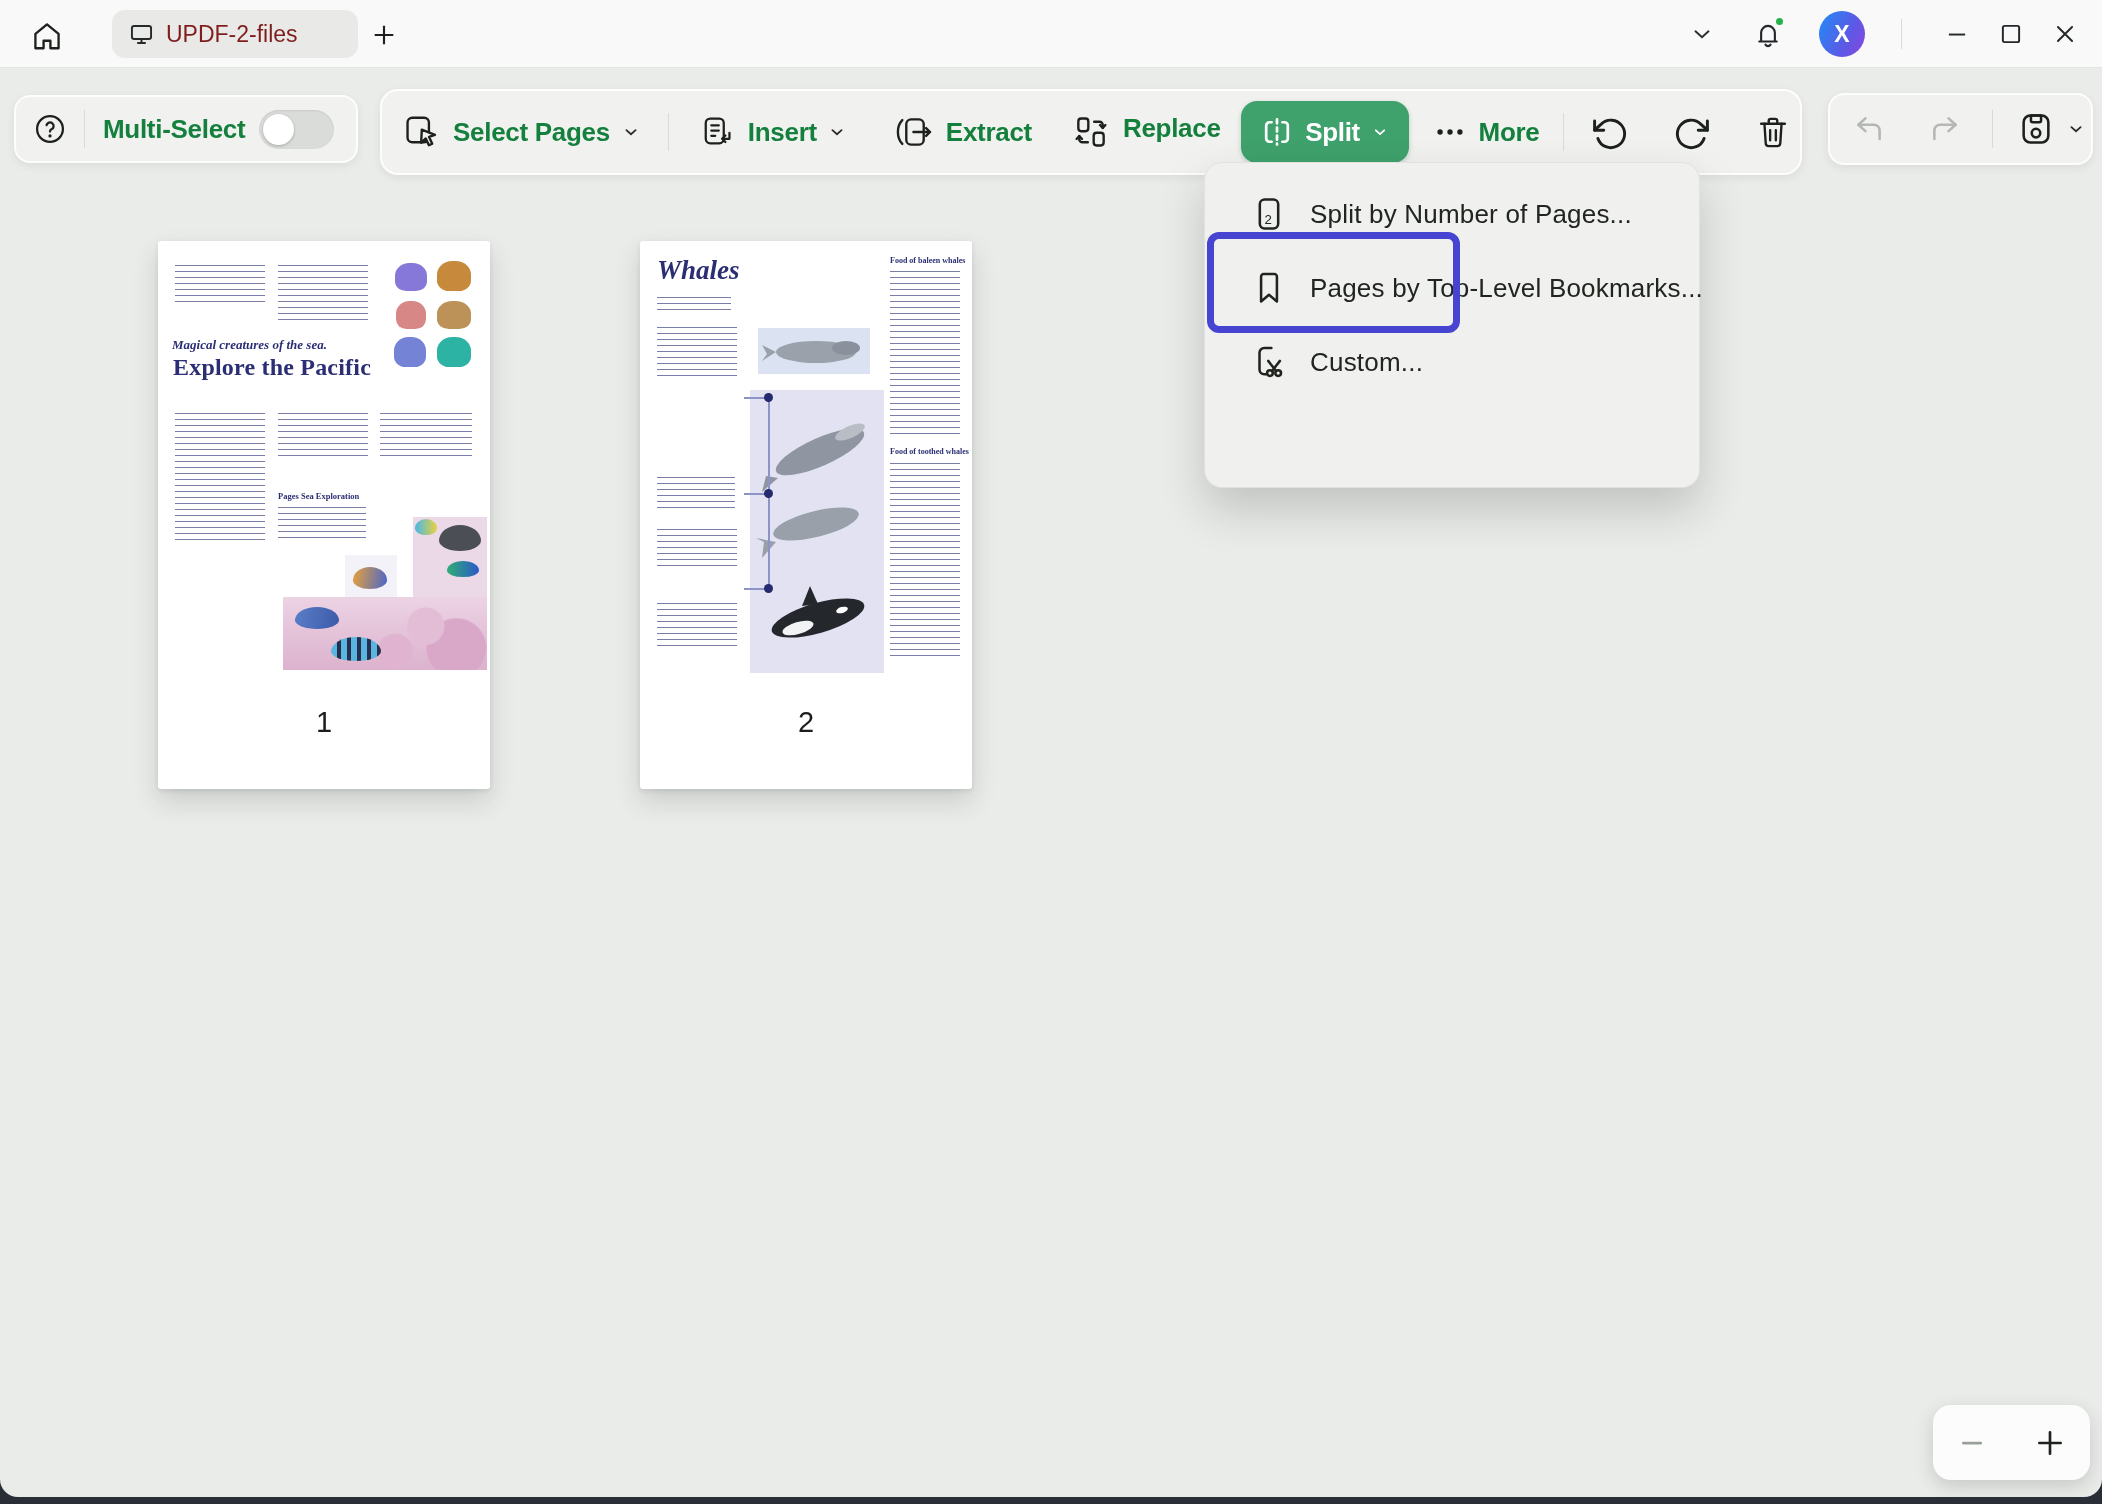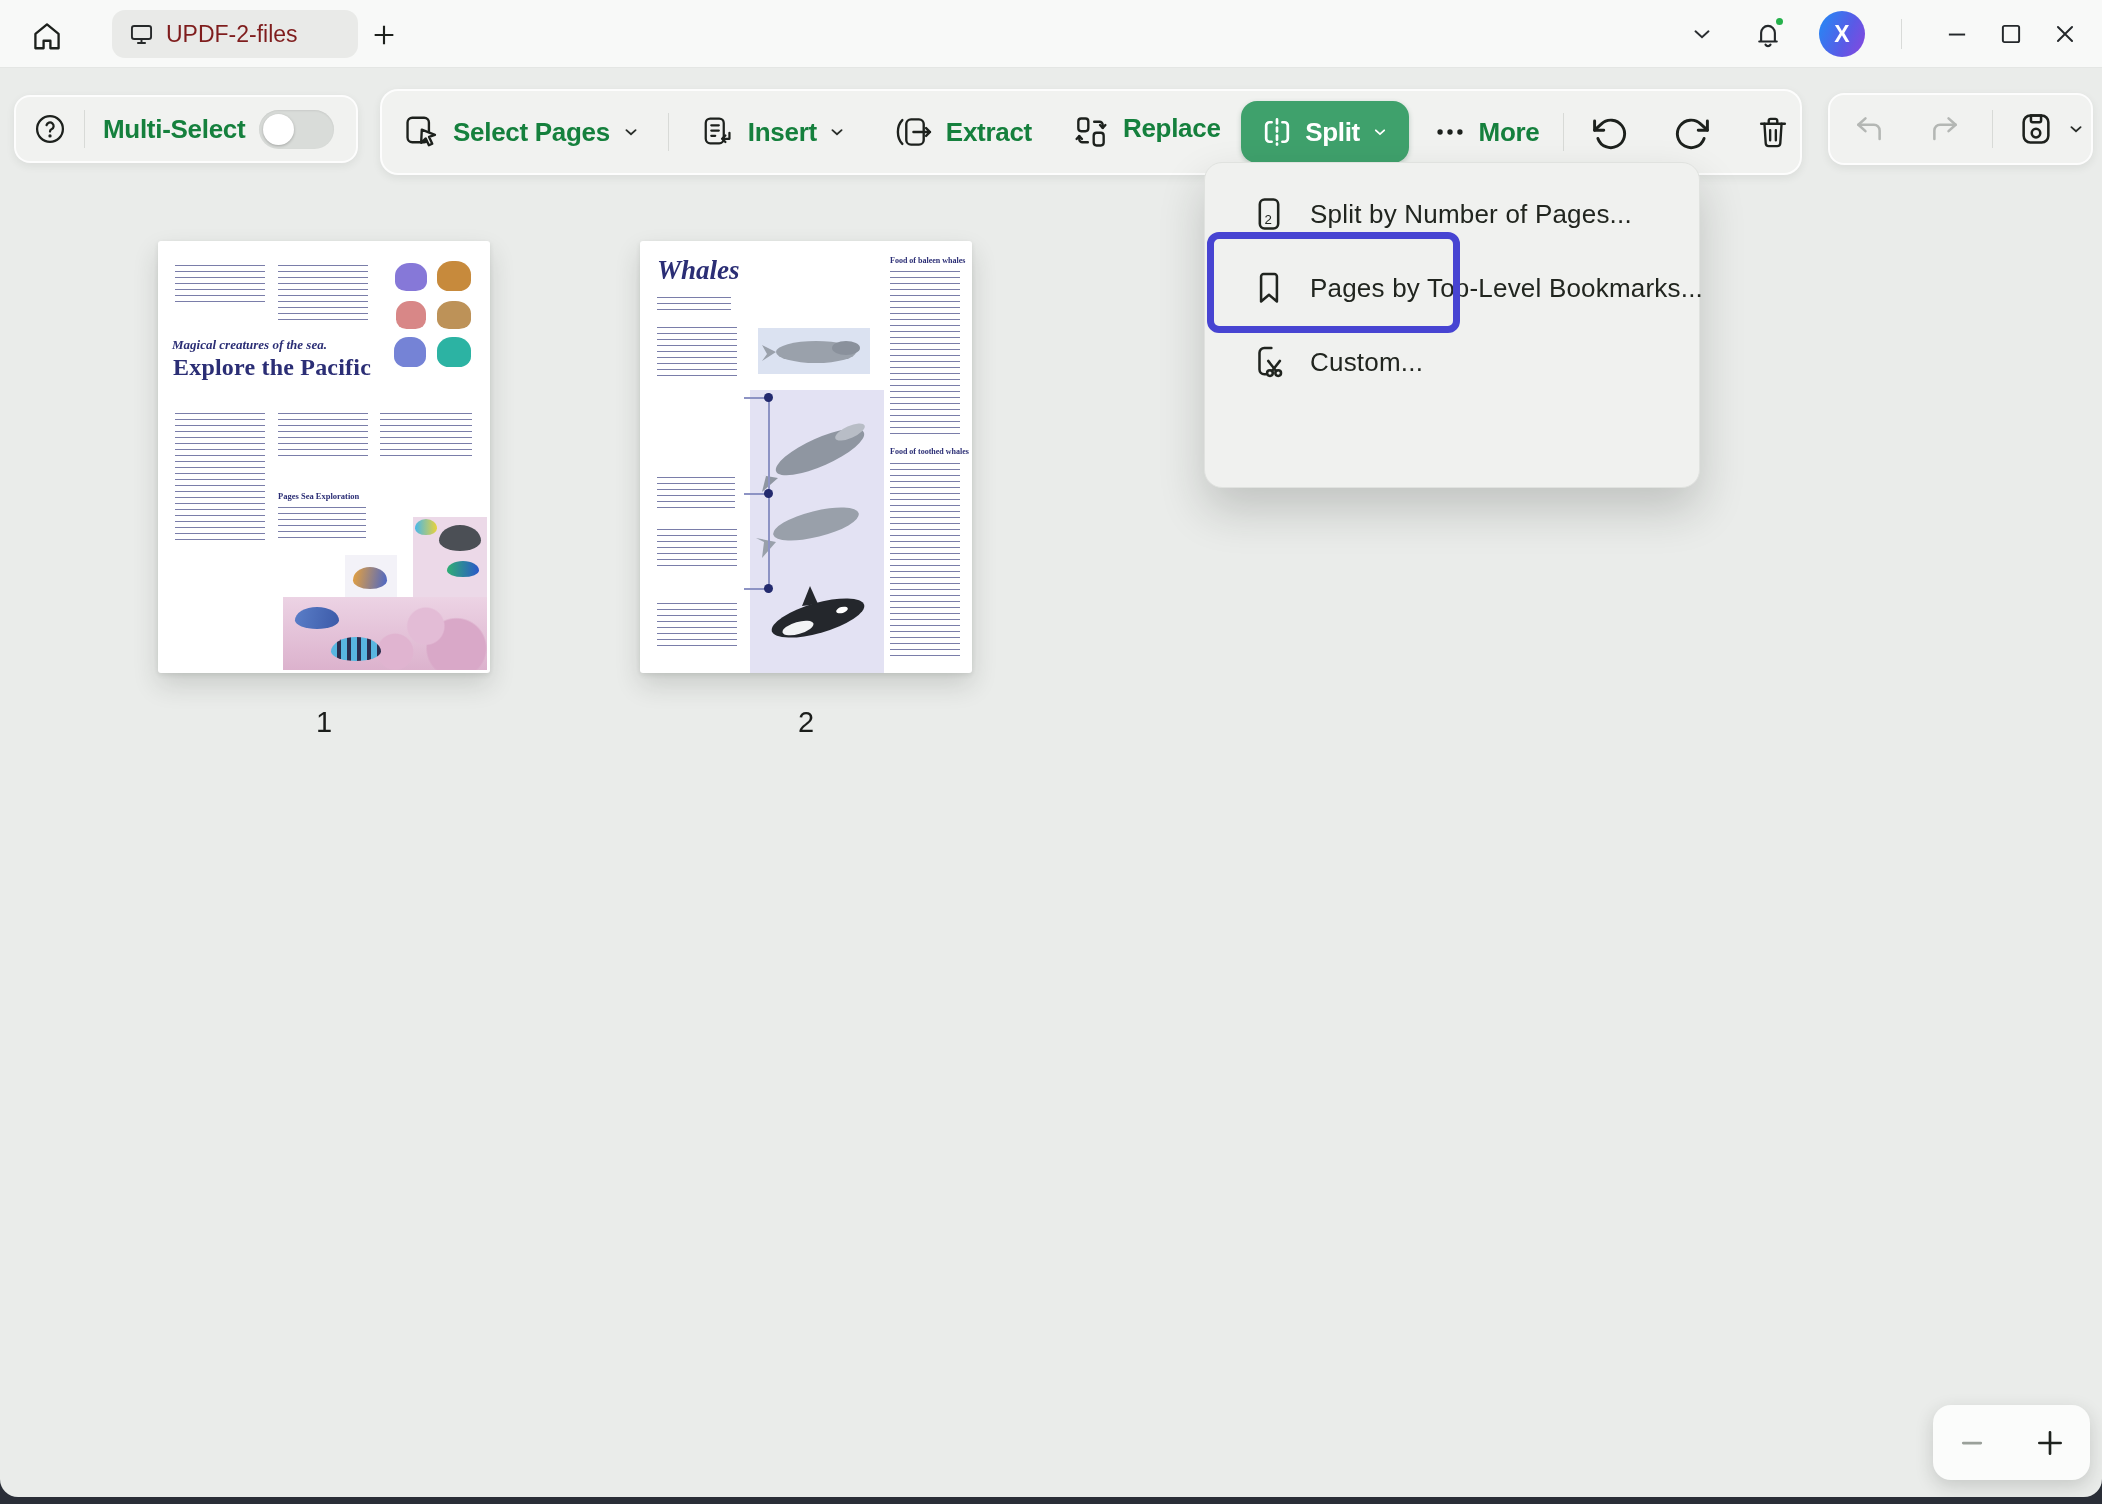--- a/index.html
+++ b/index.html
@@ -51,21 +51,21 @@
         border:1px solid #e0e2df;border-radius:18px;box-shadow:0 22px 46px rgba(30,35,30,.20);
         padding:14px 0;z-index:5;}
   .mrow{height:74px;display:flex;align-items:center;padding-left:30px;gap:22px;margin:0 15px;
         border-radius:10px;}
   .mrow.hl{background:#e3e5e0;}
   .mlabel{font-size:26px;color:#21251f;letter-spacing:.2px;white-space:nowrap;}
   .micon{color:#20241f;flex:none;display:flex;}
   .focusrect{position:absolute;left:1207px;top:232px;width:253px;height:101px;
              border:7px solid #4744d2;border-radius:12px;z-index:6;pointer-events:none;}
   
-  .pagecard{position:absolute;width:332px;height:432px;background:#fff;border-radius:3px;
+  .pagecard{position:absolute;width:332px;height:548px;background:#fff;border-radius:3px;
             box-shadow:0 12px 26px rgba(40,45,40,.16),0 2px 5px rgba(40,45,40,.10);overflow:hidden;text-align:right;}
   .p1{left:158px;top:241px;} .p2{left:640px;top:241px;}
   .pnum{position:absolute;width:332px;text-align:center;font-size:29px;color:#1b1d1b;top:706px;}
   .n1{left:158px;} .n2{left:640px;}
   .tl{position:absolute;background-image:repeating-linear-gradient(180deg,
       rgba(77,82,140,.75) 0px,rgba(77,82,140,.75) 1.4px,transparent 1.4px,transparent 6px);}
   .serif{font-family:"Liberation Serif",serif;color:#2b2e75;position:absolute;}
   .minihead{font-family:"Liberation Serif",serif;font-weight:bold;color:#2b2e75;
             font-size:8.5px;position:absolute;white-space:nowrap;}
   .coral{position:absolute;border-radius:45% 45% 35% 35%;}

